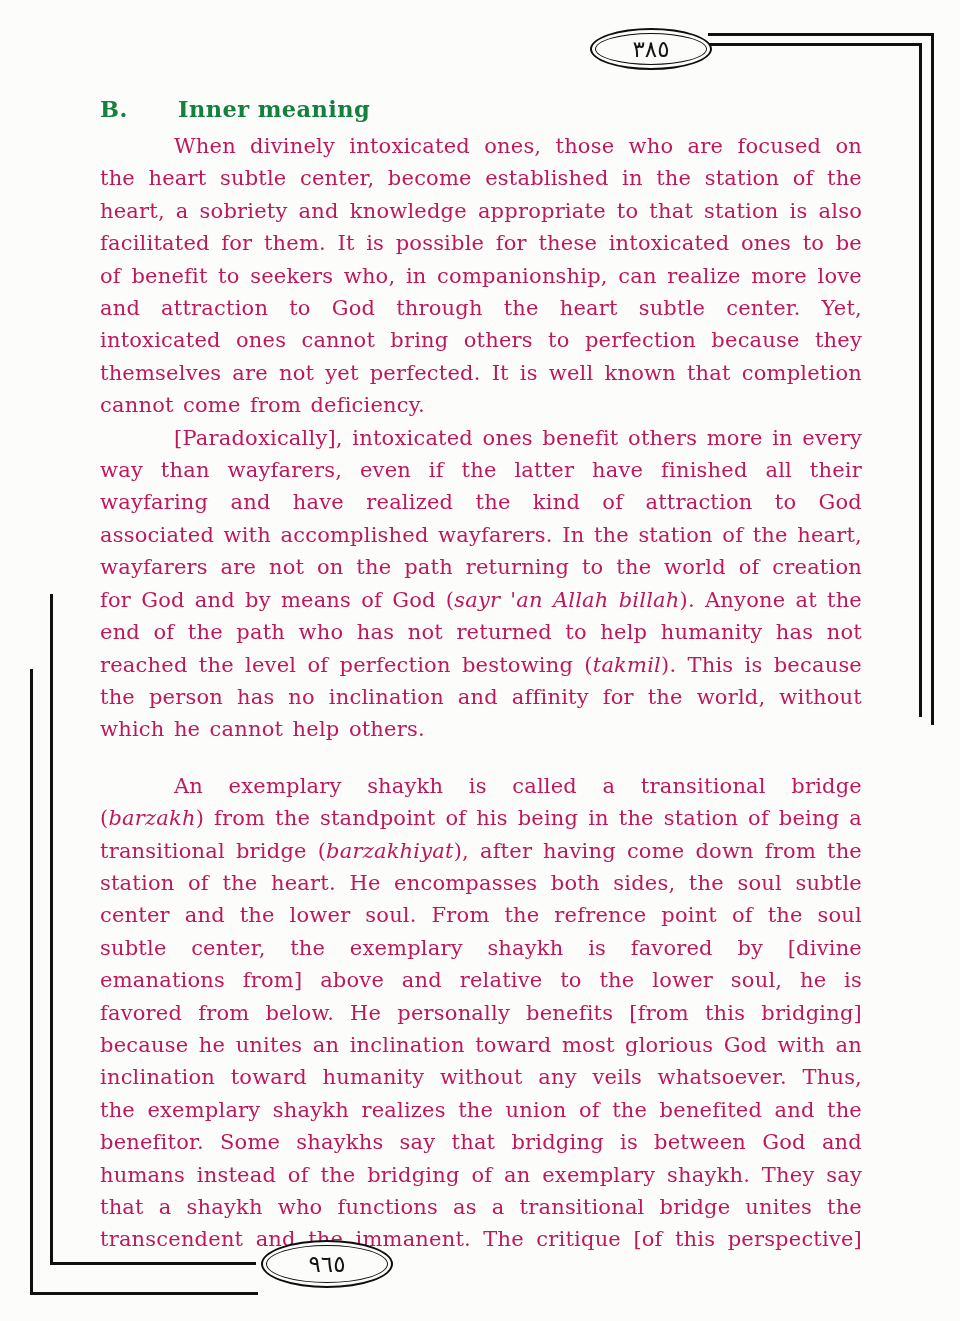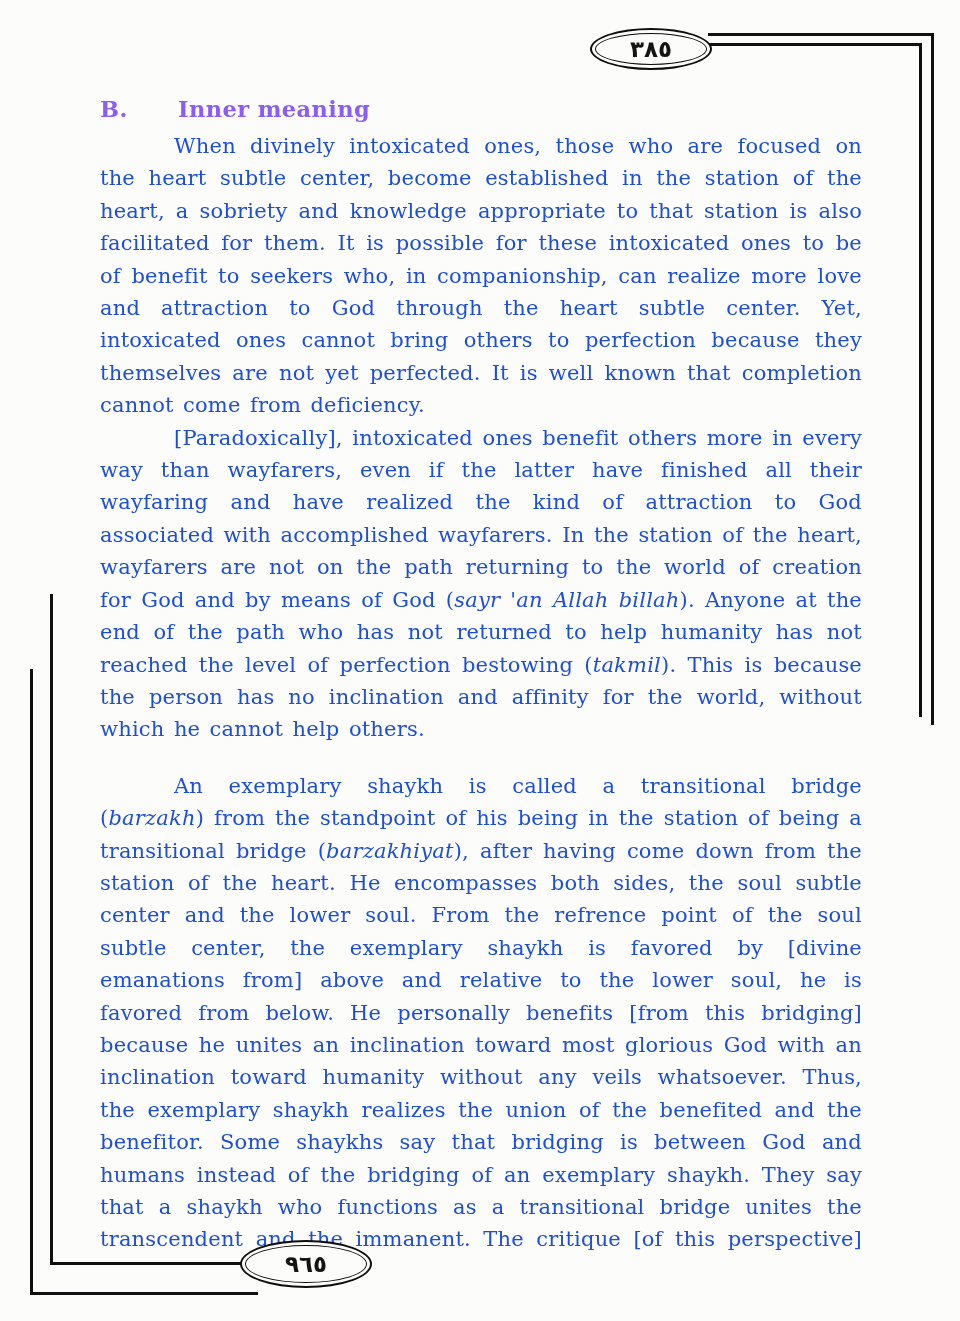--- a/index.html
+++ b/index.html
@@ -35,56 +35,56 @@
   }
   .oval::before {
     content: "";
     position: absolute;
     inset: 3px;
     border: 1.5px solid #0e0e0e;
     border-radius: 50%;
   }
   .oval span {
     font-family: "DejaVu Sans", sans-serif;
-    font-weight: bold;
+    font-weight: normal;
     font-size: 23px;
     line-height: 1;
     position: relative;
     z-index: 1;
   }
   .oval-top  { left: 590px; top: 28px;   width: 118px; height: 38px; }
-  .oval-bottom { left: 240px; top: 1240px; width: 128px; height: 44px; }
+  .oval-bottom { left: 261px; top: 1240px; width: 128px; height: 44px; }
 
   .text-block {
     position: absolute;
     left: 100px;
     top: 96px;
     width: 762px;
     z-index: 2;
   }
   .heading {
     font-weight: bold;
     font-size: 22.5px;
     letter-spacing: 0.4px;
     margin-bottom: 8px;
-    color: #8b5cf6;
+    color: #15803d;
   }
   .heading-label {
     display: inline-block;
     width: 78px;
   }
   .text-block p {
     margin: 0;
     font-size: 21px;
     line-height: 32.4px;
     text-align: justify;
     text-indent: 74px;
     letter-spacing: 0.2px;
     word-spacing: 2.5px;
-    color: #1d4ed8;
+    color: #be185d;
   }
   .text-block p:last-child {
     text-align-last: justify;
     margin-top: 24px;
   }
   .text-block p i {
   }
 </style>
 </head>
 <body>

